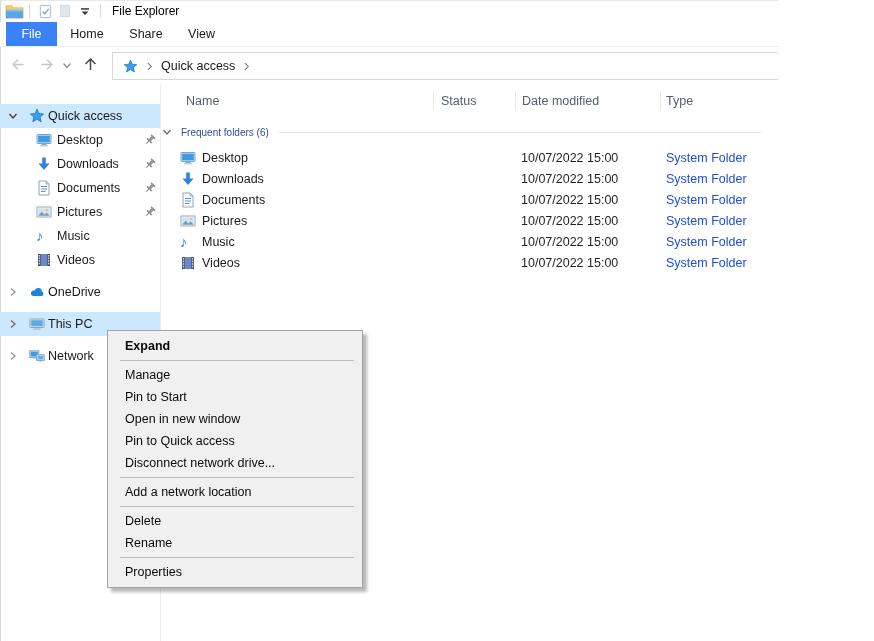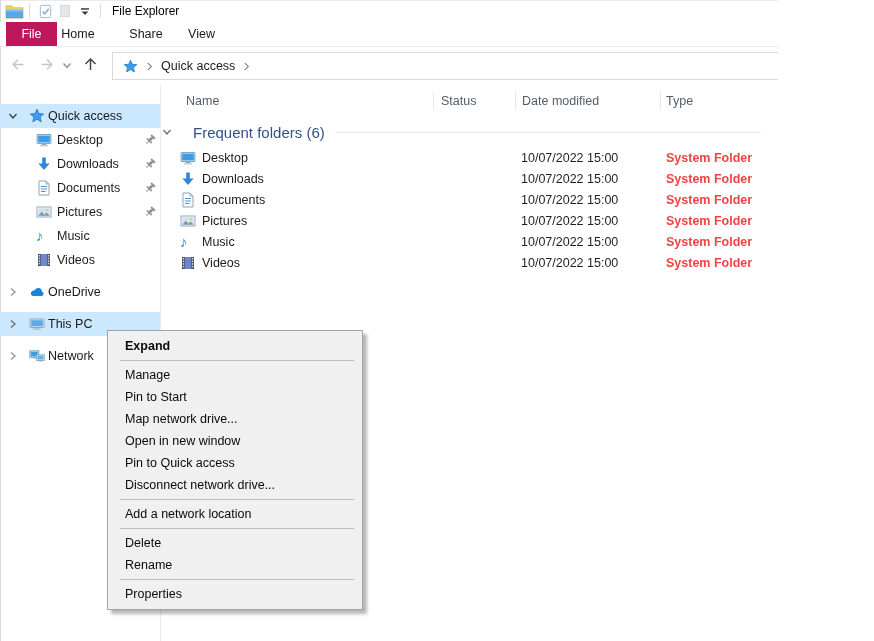--- a/index.html
+++ b/index.html
@@ -12,48 +12,48 @@
   svg{display:block;}
   
   .titlebar{left:0;top:0;width:100%;height:22px;display:flex;align-items:center;}
   .tb-sep{width:1px;height:14px;background:#d9d9d9;margin:0 5px;}
   .qat-btn{width:18px;height:18px;display:flex;align-items:center;justify-content:center;margin:0 1px;}
   .win-title{font-size:12px;color:#000;margin-left:6px;white-space:nowrap;}
   
   .tabrow{left:0;top:22px;width:100%;height:24px;border-bottom:1px solid #ededed;background:#fff;}
   .tab{position:absolute;top:0;height:24px;display:flex;align-items:center;justify-content:center;
        font-size:12.5px;color:#1a1a1a;cursor:default;}
-  .tab.active{background:#be185d;color:#fff;}
+  .tab.active{background:#3b82f6;color:#fff;}
   
   .navbtn{display:flex;align-items:center;justify-content:center;}
   .addrbox{left:112px;top:52px;width:761px;height:28px;border:1px solid #d9d9d9;background:#fff;
            display:flex;align-items:center;box-sizing:border-box;padding-left:10px;gap:8px;}
   .crumb{white-space:nowrap;color:#1a1a1a;}
   
   .side-divider{left:160px;top:84px;width:1px;height:557px;background:#ededed;}
   .srow{left:0;width:160px;height:24px;}
   .srow.sel{background:#cce8ff;}
   .srow .twisty{position:absolute;left:7px;top:6px;width:12px;height:12px;}
   .srow .ic{position:absolute;top:4px;width:16px;height:16px;}
   .srow .ic.l0{left:29px;} .srow .ic.l1{left:36px;}
   .srow .lbl{position:absolute;top:0;height:24px;line-height:24px;white-space:nowrap;}
   .srow .lbl.l0{left:48px;} .srow .lbl.l1{left:57px;}
   .srow .pin{position:absolute;left:144px;top:6px;width:12px;height:12px;}
   .music-glyph{font-size:15px;line-height:16px;color:#2f86d6;}
   
   .colhdr{top:88px;height:26px;line-height:26px;color:#525e6d;white-space:nowrap;}
   .colsep{top:92px;width:1px;height:18px;background:#e8e8e8;}
   .grphdr{left:161px;right:17px;height:22px;display:flex;align-items:center;}
-  .grphdr .glbl{color:#32508f;font-size:15px;margin-left:20px;white-space:nowrap;}
+  .grphdr .glbl{color:#32508f;font-size:10px;margin-left:8px;white-space:nowrap;}
   .grphdr .gline{flex:1;height:1px;background:#e2e6ec;margin-left:10px;}
   .frow{left:161px;width:713px;height:21px;}
   .frow .ic{position:absolute;left:19px;top:2px;width:16px;height:16px;}
   .frow .fname{position:absolute;left:41px;top:0;height:21px;line-height:21px;white-space:nowrap;}
   .frow .fdate{position:absolute;left:360px;top:0;height:21px;line-height:21px;color:#211f1f;white-space:nowrap;}
-  .frow .ftype{position:absolute;left:505px;top:0;height:21px;line-height:21px;color:#ef4444;white-space:nowrap;font-weight:bold;}
+  .frow .ftype{position:absolute;left:505px;top:0;height:21px;line-height:21px;color:#1d4ed8;white-space:nowrap;}
   
   .menu{left:107px;top:330px;width:256px;background:#f0f0f0;border:1px solid #a3a3a3;
         box-shadow:4px 4px 3px rgba(0,0,0,0.28);padding:4px 1px;box-sizing:border-box;}
   .mi{height:22px;line-height:22px;padding-left:16px;white-space:nowrap;color:#0a0a0a;}
   .mi.bold{font-weight:bold;}
   .msep{border-top:1px solid #bdbdbd;margin:3px 7px 3px 11px;height:0;}
 </style>
 </head>
 <body>
 
@@ -86,21 +86,21 @@
       </svg>
     </span>
     <span class="tb-sep"></span>
     <span class="win-title">File Explorer</span>
   </div>
 
   <div class="abs tabrow">
     <div class="tab active" style="left:6px;width:51px;">
       <span>File</span>
     </div>
-    <div class="tab" style="left:52px;width:52px;text-align:right;">
+    <div class="tab" style="left:61px;width:52px;text-align:right;">
       <span>Home</span>
     </div>
     <div class="tab" style="left:120px;width:52px;">
       <span>Share</span>
     </div>
     <div class="tab" style="left:178px;width:47px;">
       <span>View</span>
     </div>
   </div>
 
@@ -429,21 +429,20 @@
     <span class="fdate">10/07/2022 15:00</span>
     <span class="ftype">System Folder</span>
   </div>
 
 
   <div class="abs menu">
     <div class="mi bold">Expand</div>
     <div class="msep"></div>
     <div class="mi">Manage</div>
     <div class="mi">Pin to Start</div>
-    <div class="mi">Map network drive...</div>
     <div class="mi">Open in new window</div>
     <div class="mi">Pin to Quick access</div>
     <div class="mi">Disconnect network drive...</div>
     <div class="msep"></div>
     <div class="mi">Add a network location</div>
     <div class="msep"></div>
     <div class="mi">Delete</div>
     <div class="mi">Rename</div>
     <div class="msep"></div>
     <div class="mi">Properties</div>

